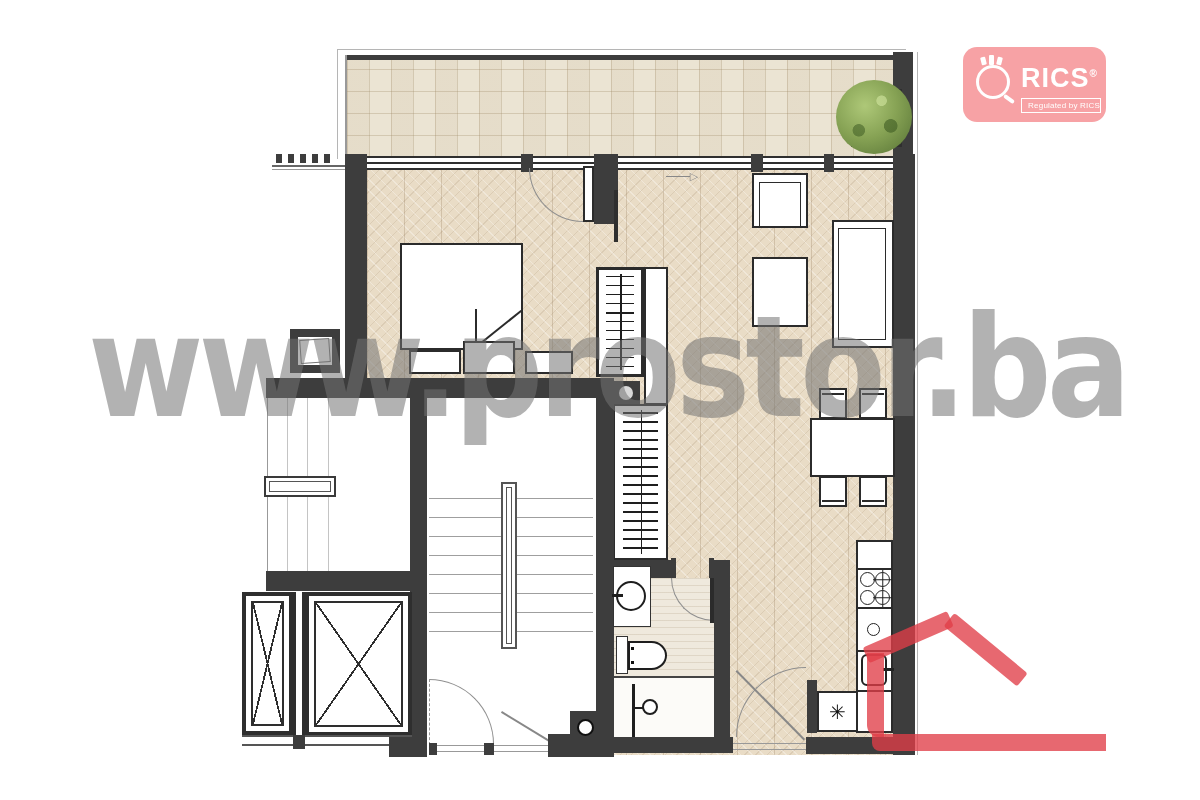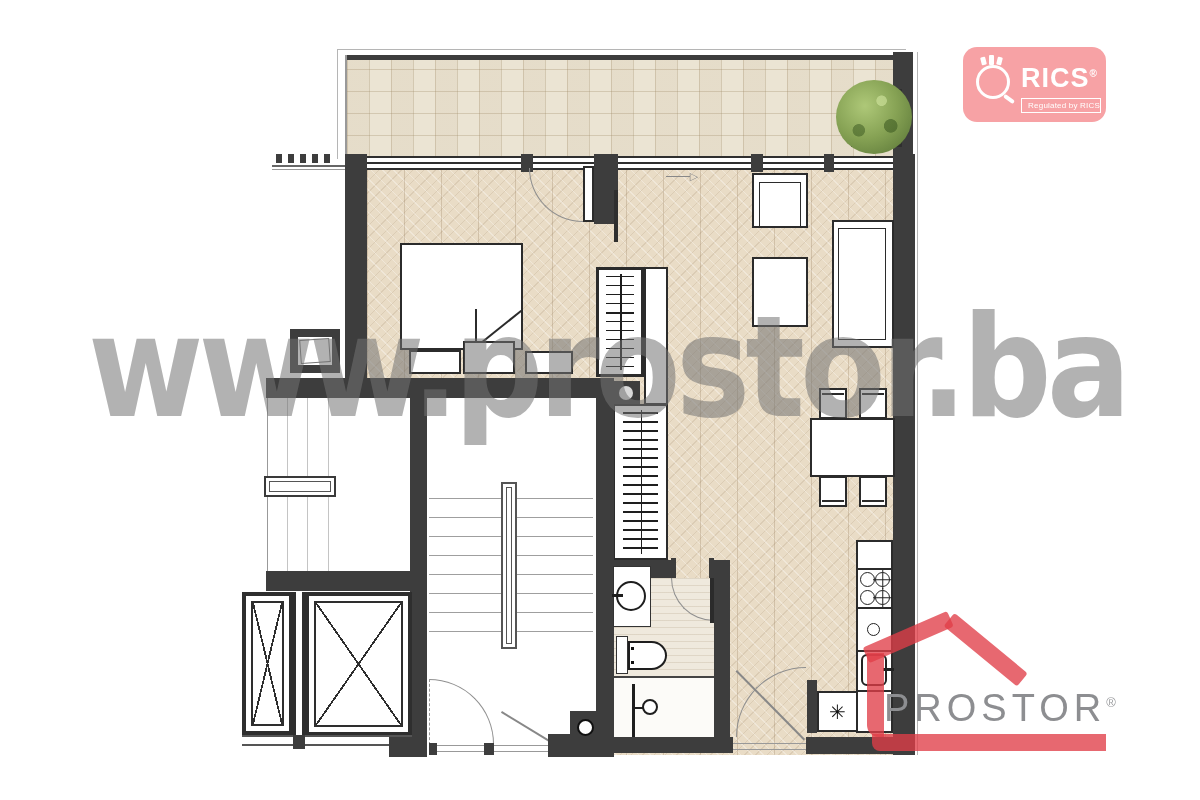--- a/index.html
+++ b/index.html
@@ -224,16 +224,15 @@
     </div>
     <div class="rics-brand"><span>RICS</span><sup>®</sup></div>
     <div class="rics-tagline">Regulated by RICS</div>
   </div>
 
   <div class="prostor">
     <div class="prl" style="left:866px;top:647px;width:92px;height:17px;border-radius:3px;transform:rotate(-23.5deg);transform-origin:0 50%"></div>
     <div class="prl" style="left:949px;top:611px;width:95px;height:17px;border-radius:3px;transform:rotate(39.5deg);transform-origin:0 50%"></div>
     <div class="prl" style="left:867px;top:653px;width:17px;height:84px;border-bottom-left-radius:12px"></div>
     <div class="prl" style="left:872px;top:734px;width:234px;height:17px;border-bottom-left-radius:8px"></div>
-    <div class="pr-text"><span>PROSTOR</span><sup>®</sup></div>
   </div>
 
 </div>
 
 </body></html>

